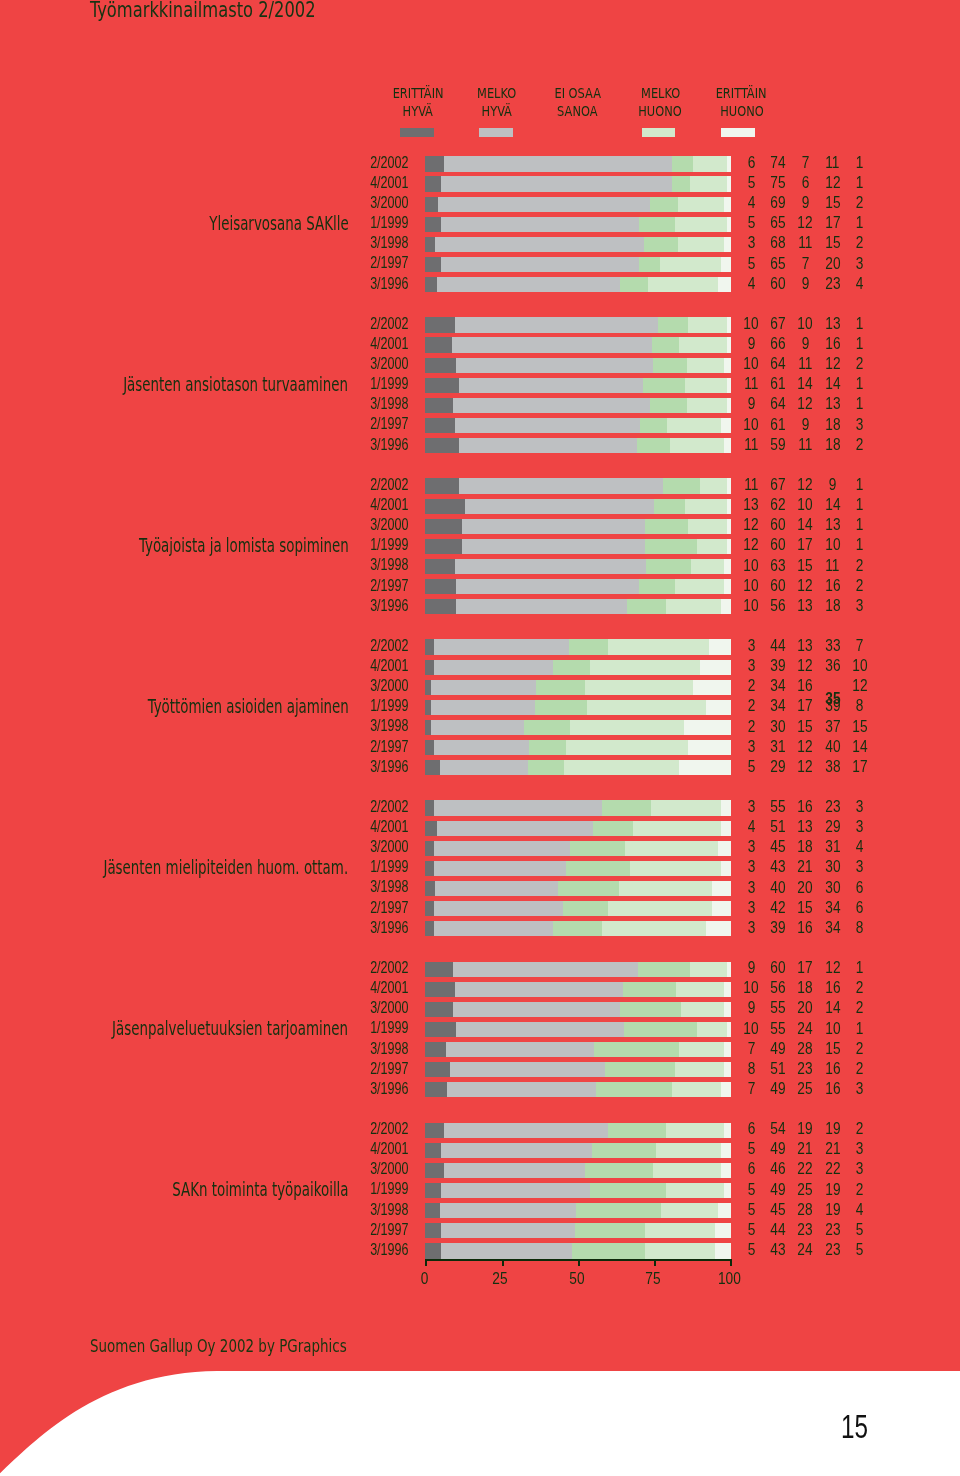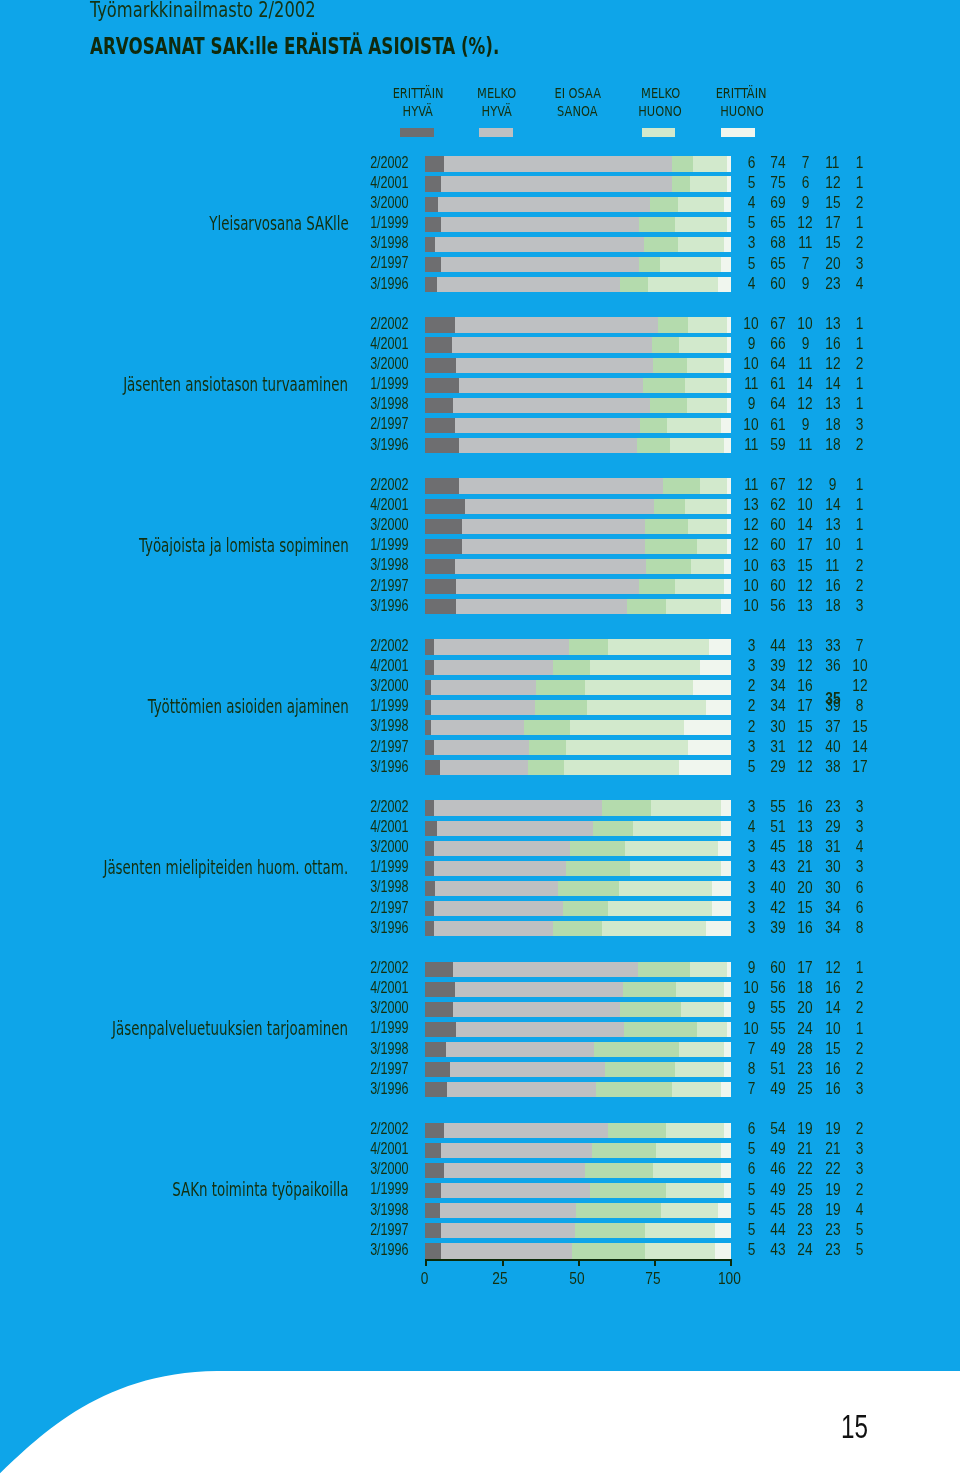--- a/index.html
+++ b/index.html
@@ -1,17 +1,17 @@
 <!DOCTYPE html>
 <html><head>
 <meta charset="utf-8">
 <style>
   html,body{margin:0;padding:0;}
   body{width:960px;height:1476px;overflow:hidden;}
-  #root{position:relative;width:960px;height:1476px;background:#0ea5e9;
+  #root{position:relative;width:960px;height:1476px;background:#ef4444;
         font-family:"DejaVu Sans Condensed","DejaVu Sans",sans-serif;}
   .sq{display:inline-block;transform-origin:left top;}
   .kicker{position:absolute;left:90px;top:-2.5px;font-size:20.7px;color:#153312;white-space:nowrap;}
   .kicker .sq{transform:scaleX(0.877);}
   .title{position:absolute;left:90px;top:32.8px;font-size:22.9px;font-weight:bold;color:#102a0d;white-space:nowrap;}
   .title .sq{transform:scaleX(0.8135);}
 
   .legend{position:absolute;left:0;top:0;width:960px;}
   .leg-item{position:absolute;text-align:center;font-size:14.0px;color:#14300f;line-height:17.4px;}
   .leg-item .sq{display:inline-block;transform:scaleX(0.905);transform-origin:center top;}
@@ -35,21 +35,20 @@
   .credit{position:absolute;left:90.0px;top:1335.0px;font-size:17.94px;color:#17360f;white-space:nowrap;}
   .credit .sq{transform:scaleX(0.834);}
   .whitecurve{position:absolute;left:0;top:1360px;width:960px;height:116px;}
   .pagenum{position:absolute;left:841px;top:1408.4px;font-family:"Liberation Sans",sans-serif;font-size:32.8px;color:#111;white-space:nowrap;}
   .pagenum .sq{transform:scaleX(0.74);}
 </style>
 </head>
 <body>
 <div id="root">
   <div class="kicker"><span class="sq">Työmarkkinailmasto 2/2002</span></div>
-  <div class="title"><span class="sq">ARVOSANAT SAK:lle ERÄISTÄ ASIOISTA (%).</span></div>
   <div class="legend" id="legend">
       <div class="leg-item" style="left: 363.1px; top: 85.4px; width: 110px;">
         <div><span class="sq">ERITTÄIN</span></div>
         <div><span class="sq">HYVÄ</span></div>
       </div>
       <div class="leg-sw" style="left: 400.2px; width: 33.8px; top: 127.7px; background: rgb(110, 110, 112);"></div>
       <div class="leg-item" style="left: 441.3px; top: 85.4px; width: 110px;">
         <div><span class="sq">MELKO</span></div>
         <div><span class="sq">HYVÄ</span></div>
       </div>
@@ -722,14 +721,15 @@
       <div class="tick" style="left: 577.8px; top: 1258.63px;"></div>
       <div class="tlabel" style="left: 556.5px; top: 1269.83px; width: 40px; line-height: 17px;"><span class="sq">50</span></div>
       <div class="tick" style="left: 654.05px; top: 1258.63px;"></div>
       <div class="tlabel" style="left: 632.75px; top: 1269.83px; width: 40px; line-height: 17px;"><span class="sq">75</span></div>
       <div class="tick" style="left: 730.3px; top: 1258.63px;"></div>
       <div class="tlabel" style="left: 709px; top: 1269.83px; width: 40px; line-height: 17px;"><span class="sq">100</span></div>
     </div>
   <svg class="whitecurve" viewBox="0 1360 960 116" preserveAspectRatio="none">
     <path d="M0 1476 L960 1476 L960 1371 L217.2 1371 C96.7 1371.6 31.5 1444.6 0 1473.2 Z" fill="#ffffff"></path>
   </svg>
+  <div class="credit"><span class="sq">Suomen Gallup Oy 2002 by PGraphics</span></div>
   <div class="pagenum"><span class="sq">15</span></div>
 </div>
 
 </body></html>

